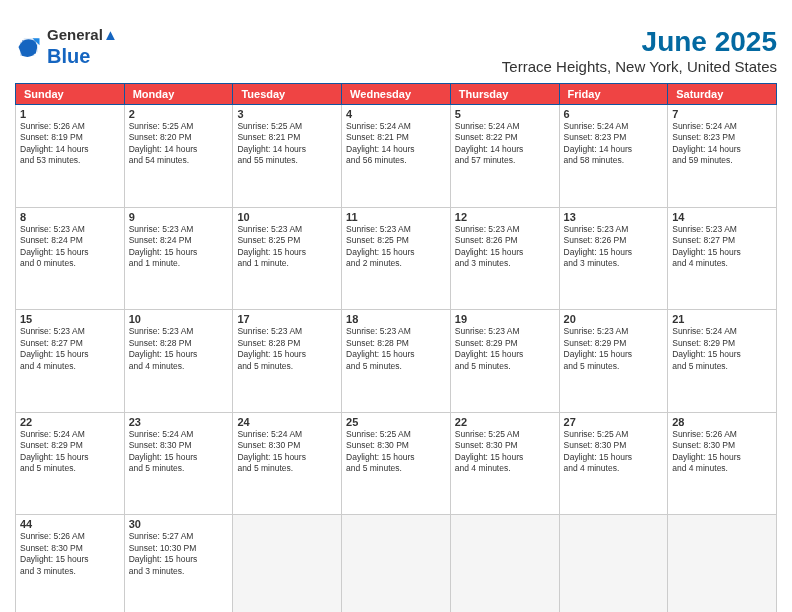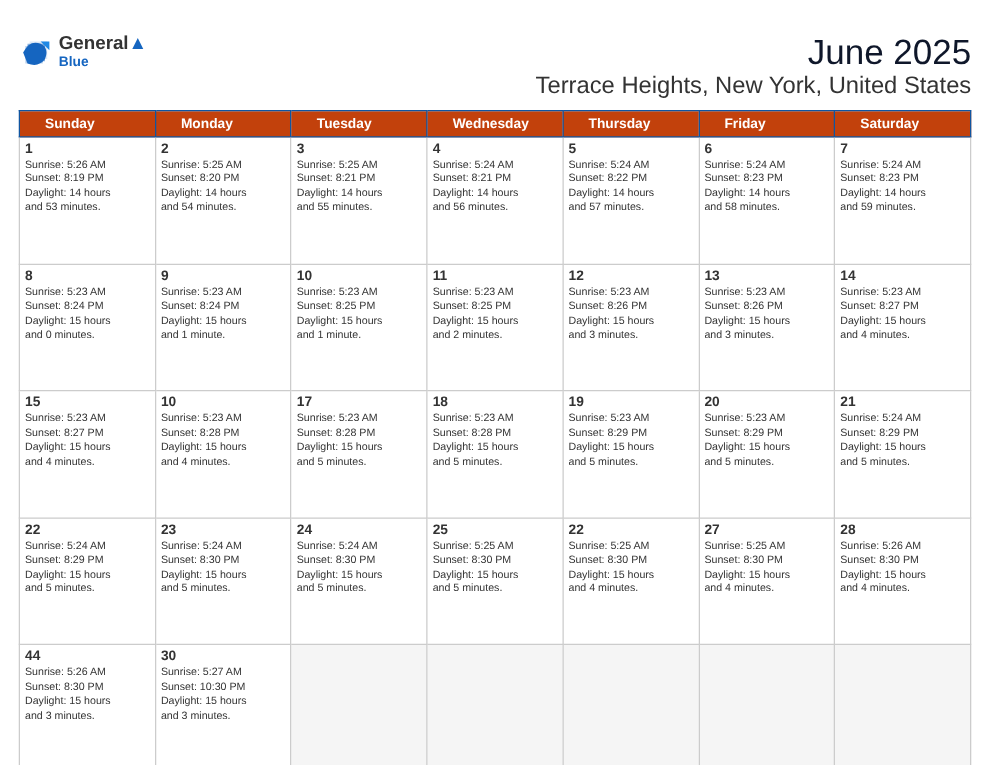--- a/index.html
+++ b/index.html
@@ -32,41 +32,41 @@
       width: 28px;
       height: 28px;
       margin-right: 4px;
       position: relative;
     }
     .title-block {
       text-align: right;
     }
     .month-title {
       font-size: 28px;
-      font-weight: normal;
-      color: #0f172a;
+      font-weight: bold;
+      color: #0369a1;
     }
     .location-title {
-      font-size: 19px;
+      font-size: 15px;
       color: #333;
       text-align: right;
     }
     .calendar {
       flex: 1;
       border: 1px solid #ccc;
       border-collapse: collapse;
       width: 100%;
       table-layout: fixed;
     }
     .calendar th {
-      background: #c2410c;
+      background: #ef4444;
       color: #fff;
       font-size: 11px;
       font-weight: bold;
-      padding: 4px 20px;
+      padding: 4px 8px;
       border: 1px solid #1055a0;
       text-align: left;
     }
     .calendar td {
       border: 1px solid #ccc;
       vertical-align: top;
       padding: 3px 4px;
       font-size: 8.5px;
       color: #333;
       background: #fff;
@@ -98,21 +98,21 @@
       <svg class="logo-icon" viewBox="0 0 32 32" width="36" height="36">
         <rect x="0" y="0" width="32" height="32" fill="none"></rect>
         <polygon points="10,6 26,6 26,22 10,22" fill="#1565c0" opacity="0.15"></polygon>
         <polygon points="6,10 22,10 22,26 6,26" fill="#1565c0" opacity="0.3"></polygon>
         <polygon points="8,8 24,8 24,24 8,24" fill="#1565c0" opacity="0.5"></polygon>
         <path d="M4 16 Q10 4 20 8 Q28 12 24 22 Q18 30 8 26 Z" fill="#1565c0"></path>
         <path d="M20 6 L28 6 L28 14 Z" fill="#1e88e5"></path>
       </svg>
       <div>
         <div style="font-size:15px;font-weight:bold;color:#333;line-height:1.2;">General<span style="color:#1565c0;">▲</span></div>
-        <div style="font-size:11px;font-weight:bold;color:#1565c0;line-height:1.2;">Blue</div>
+        <div style="font-size:20px;font-weight:bold;color:#1565c0;line-height:1.2;">Blue</div>
       </div>
     </div>
     <div class="title-block">
       <div class="month-title">June 2025</div>
       <div class="location-title">Terrace Heights, New York, United States</div>
     </div>
   </div>
 
   <table class="calendar">
     <thead>

